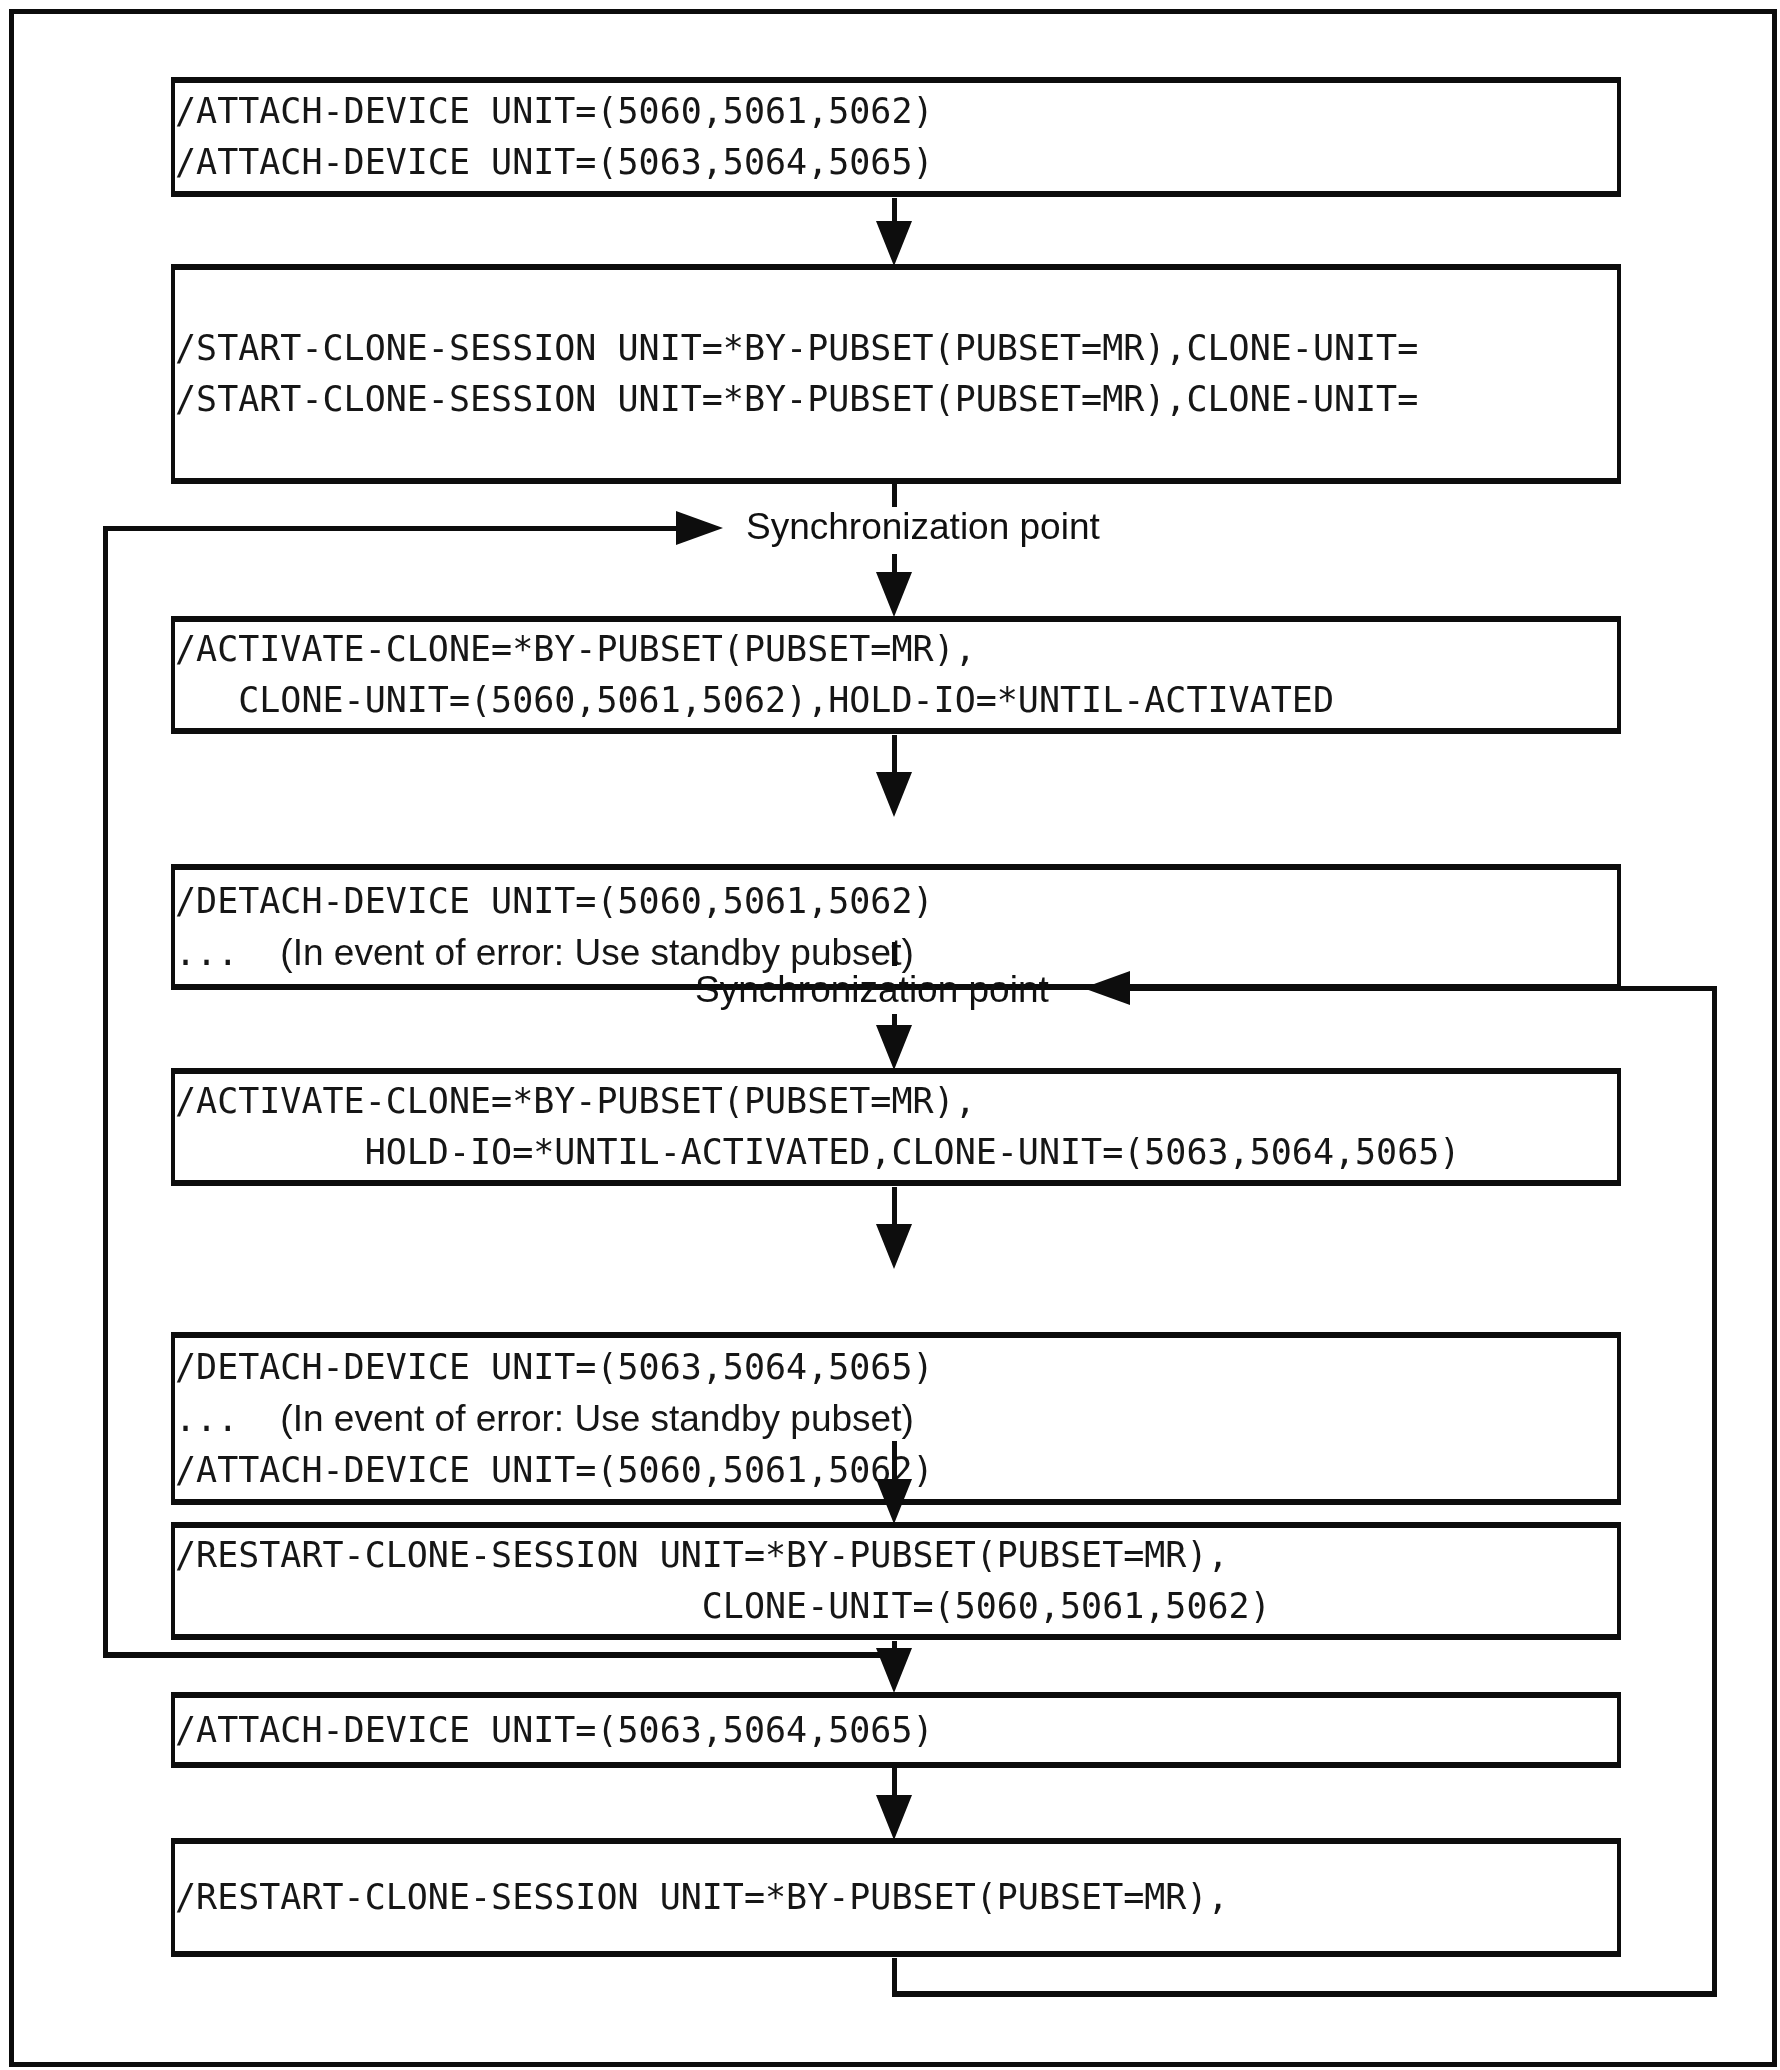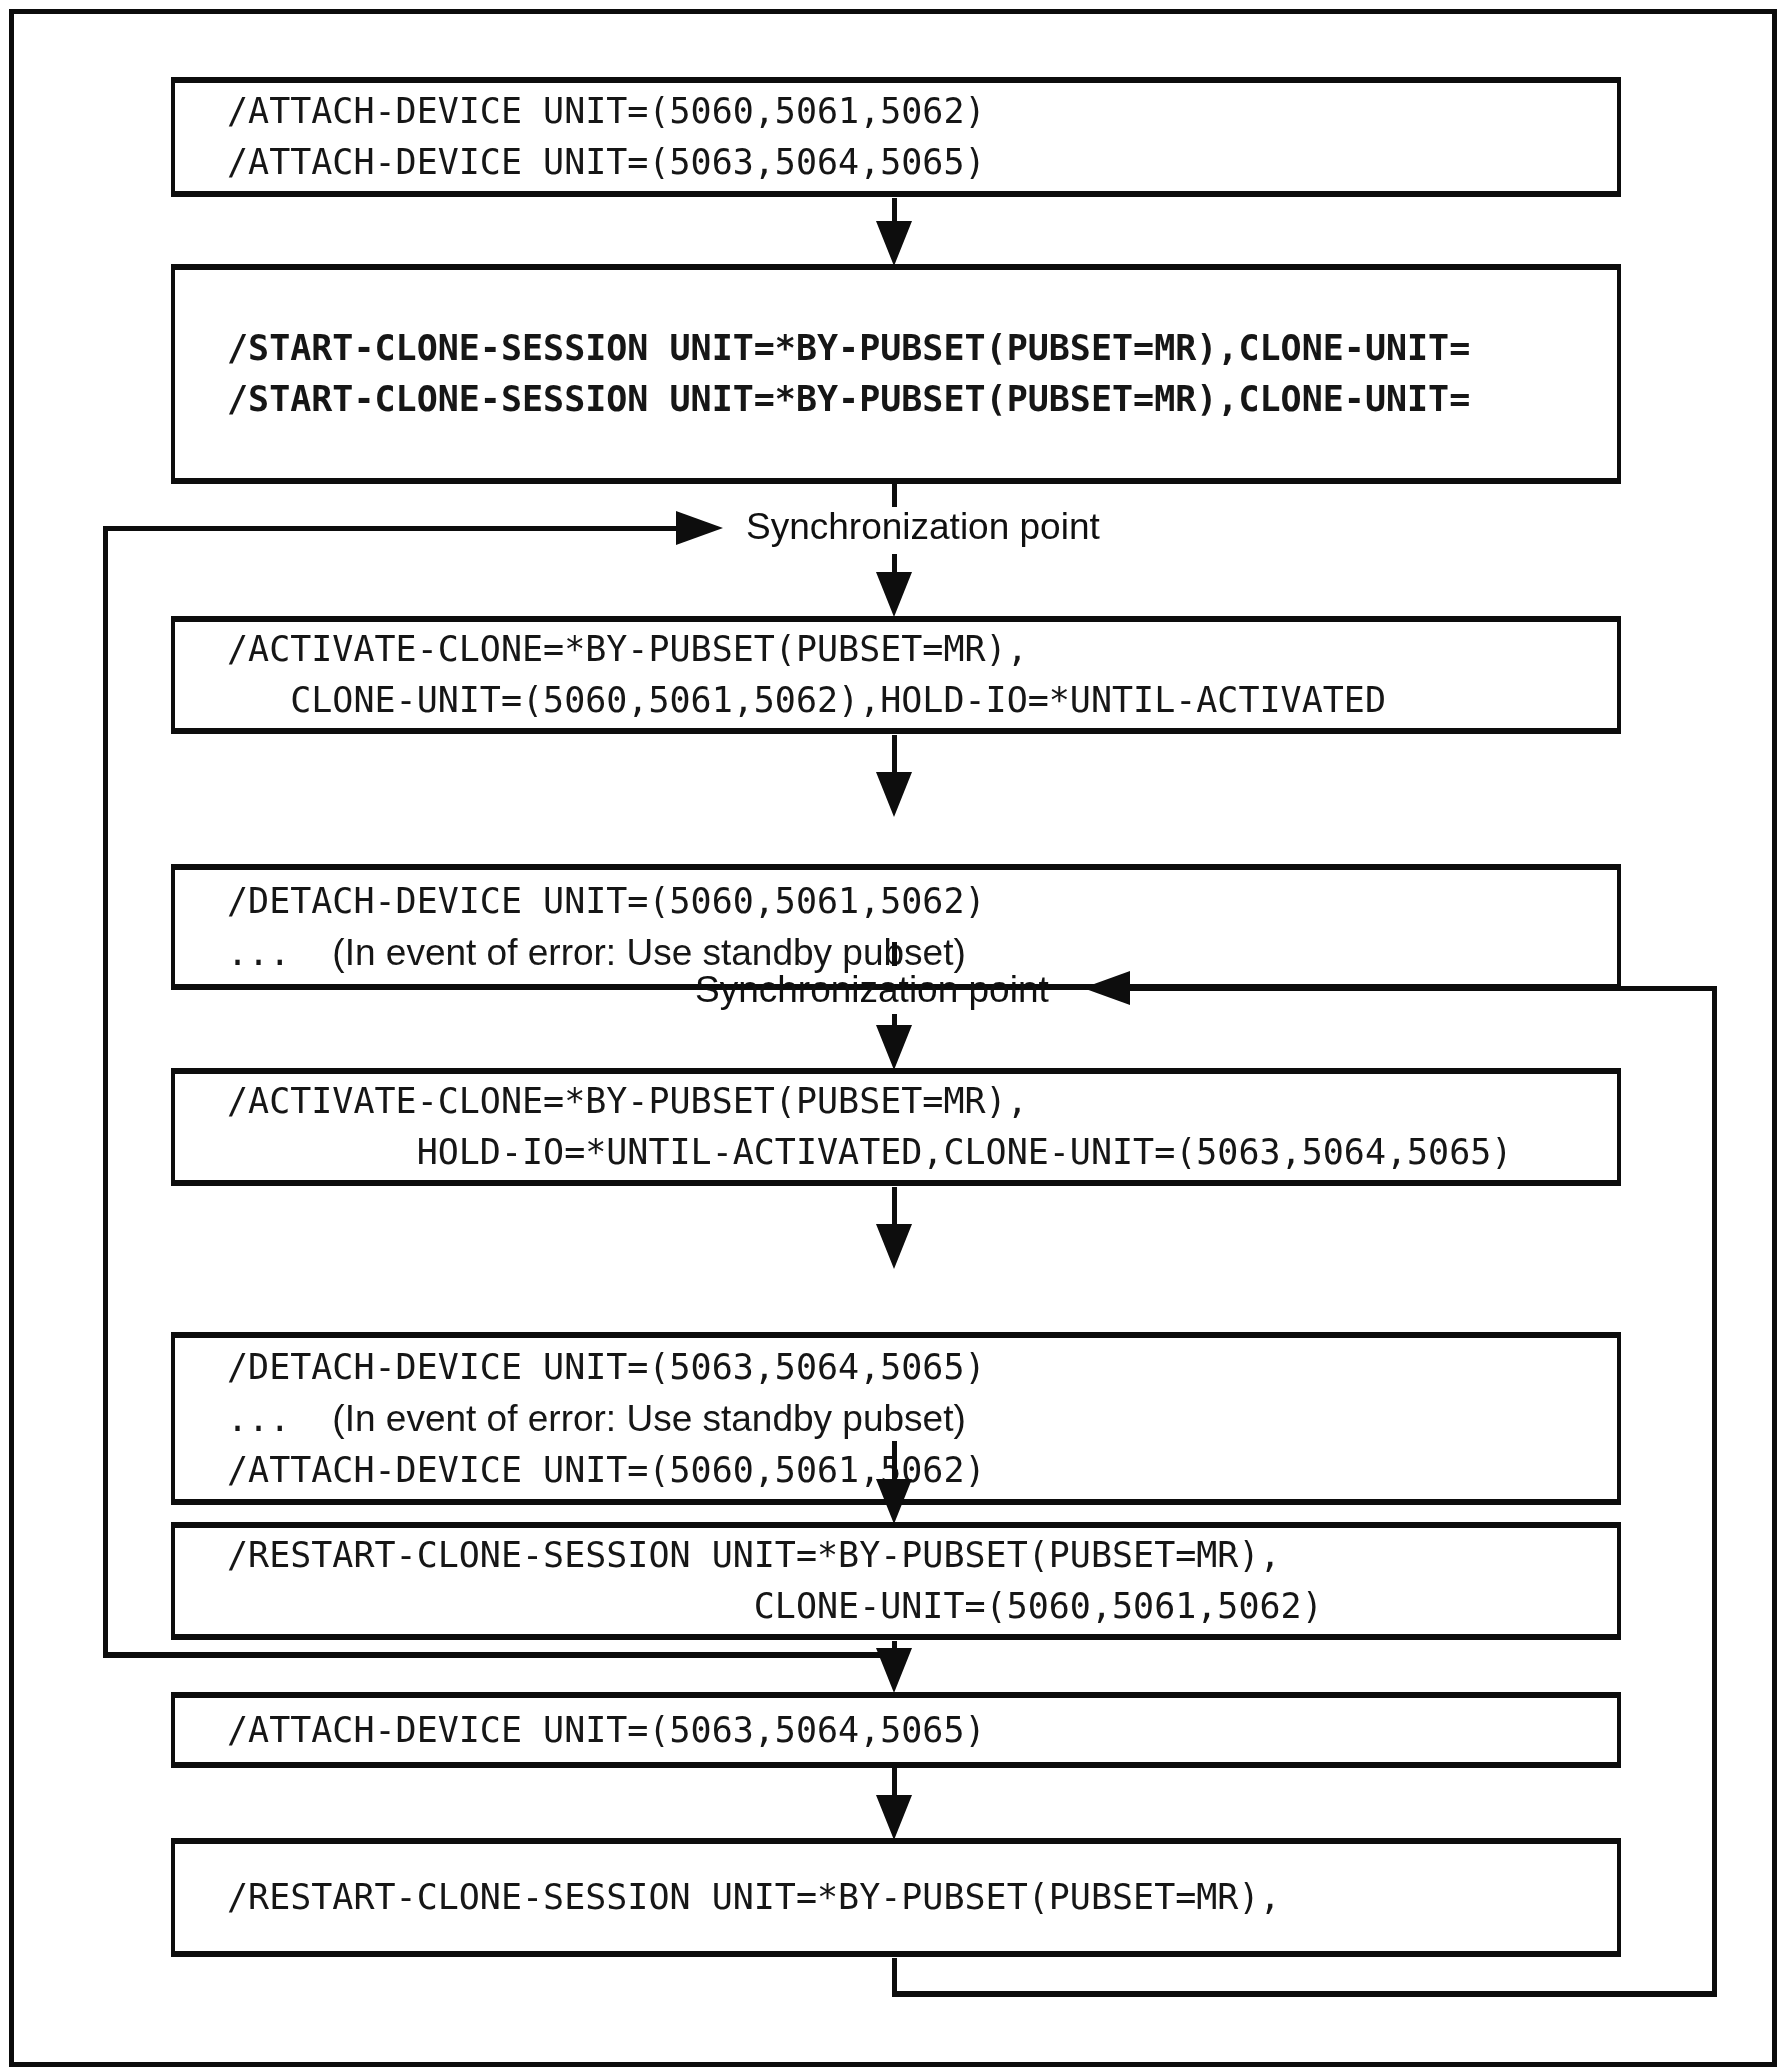--- a/index.html
+++ b/index.html
@@ -27,21 +27,20 @@
     left: 171px;
     width: 1450px;
     box-sizing: border-box;
     border: 4.7px solid #0d0d0d;
     border-top-width: 6.5px;
     border-bottom-width: 6.5px;
     background: #ffffff;
     display: flex;
     flex-direction: column;
     justify-content: center;
-    padding-left: 52px;
   }
   .cmd-line {
     font-family: "DejaVu Sans Mono", monospace;
     font-size: 35px;
     line-height: 51px;
     white-space: pre;
     color: #161616;
   }
   .cmd-line .sans {
     font-family: "Liberation Sans", sans-serif;
@@ -85,21 +84,21 @@
 <body>
 
 <div class="canvas">
 
   <div class="outer-frame"></div>
 
   <div class="cmd-box" style="top:77px;height:120px;">
       <div class="cmd-line"><span class="mono">/ATTACH-DEVICE UNIT=(5060,5061,5062)</span></div>
       <div class="cmd-line"><span class="mono">/ATTACH-DEVICE UNIT=(5063,5064,5065)</span></div>
     </div>
-  <div class="cmd-box" style="top:264px;height:220px;font-weight:bold;">
+  <div class="cmd-box" style="top:264px;height:220px;">
       <div class="cmd-line"><span class="mono">/START-CLONE-SESSION UNIT=*BY-PUBSET(PUBSET=MR),CLONE-UNIT=</span></div>
       <div class="cmd-line"><span class="mono">/START-CLONE-SESSION UNIT=*BY-PUBSET(PUBSET=MR),CLONE-UNIT=</span></div>
     </div>
   <div class="cmd-box" style="top:616px;height:118px;">
       <div class="cmd-line"><span class="mono">/ACTIVATE-CLONE=*BY-PUBSET(PUBSET=MR),</span></div>
       <div class="cmd-line"><span class="mono">   CLONE-UNIT=(5060,5061,5062),HOLD-IO=*UNTIL-ACTIVATED</span></div>
     </div>
   <div class="cmd-box" style="top:816px;height:126px;margin-top:48px;">
       <div class="cmd-line"><span class="mono">/DETACH-DEVICE UNIT=(5060,5061,5062)</span></div>
       <div class="cmd-line"><span class="mono">...  </span><span class="sans">(In event of error: Use standby pubset)</span></div>

